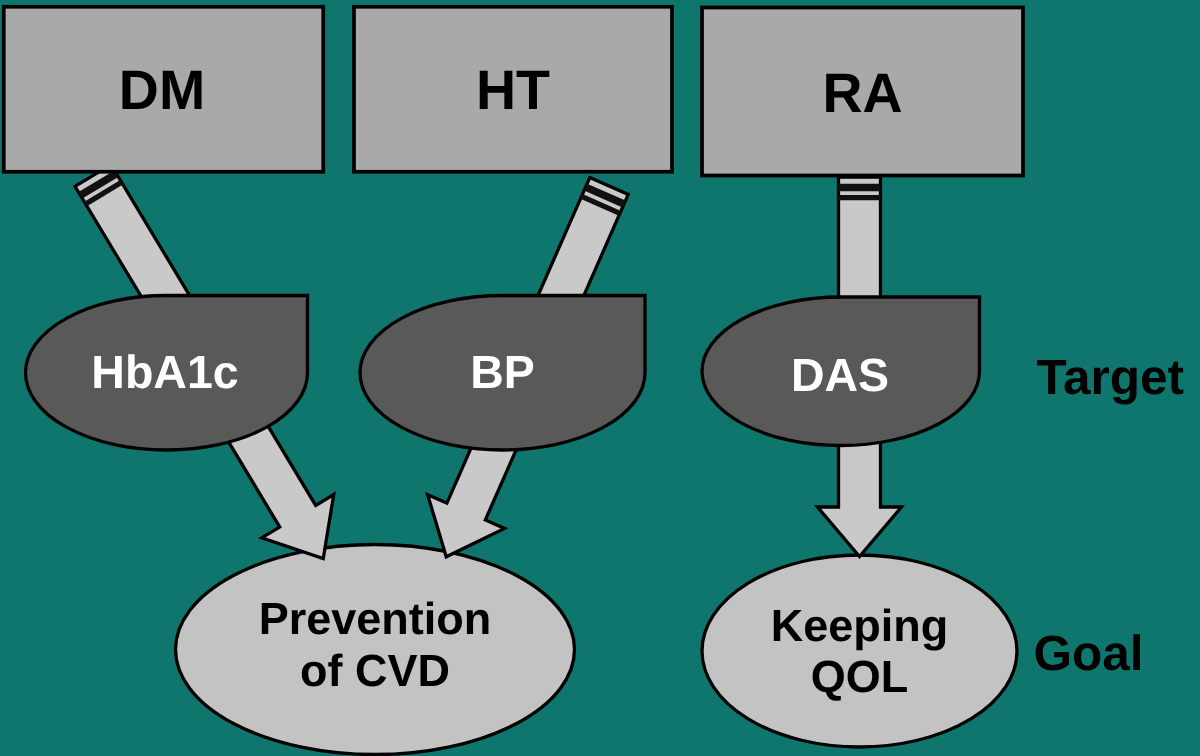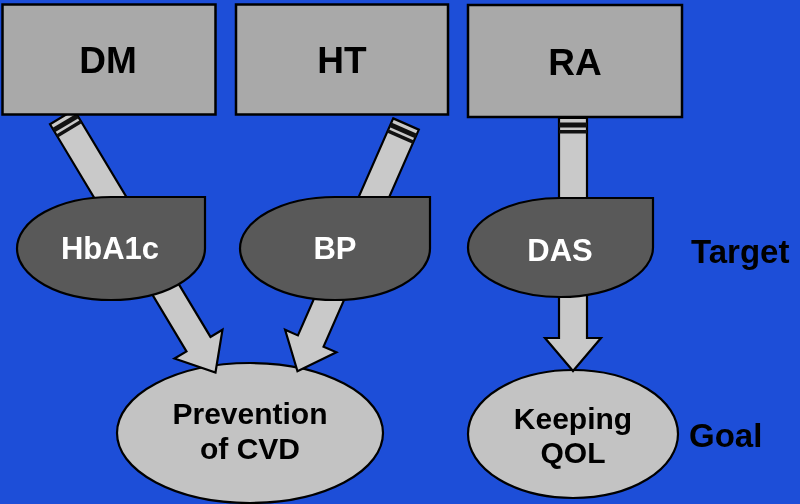--- a/index.html
+++ b/index.html
@@ -4,21 +4,21 @@
 <style>
   html, body {
     margin: 0;
     padding: 0;
     background: #ffffff;
   }
   .stage {
     position: relative;
     width: 800px;
     height: 504px;
-    background: #1d4ed8;
+    background: #0f766e;
     overflow: hidden;
   }
   svg text {
     font-family: "Liberation Sans", "DejaVu Sans", sans-serif;
     font-weight: bold;
   }
   .box-label    { font-size: 37px; }
   .target-text  { font-size: 31px; }
   .goal-text    { font-size: 30px; }
   .side-label   { font-size: 33px; }

